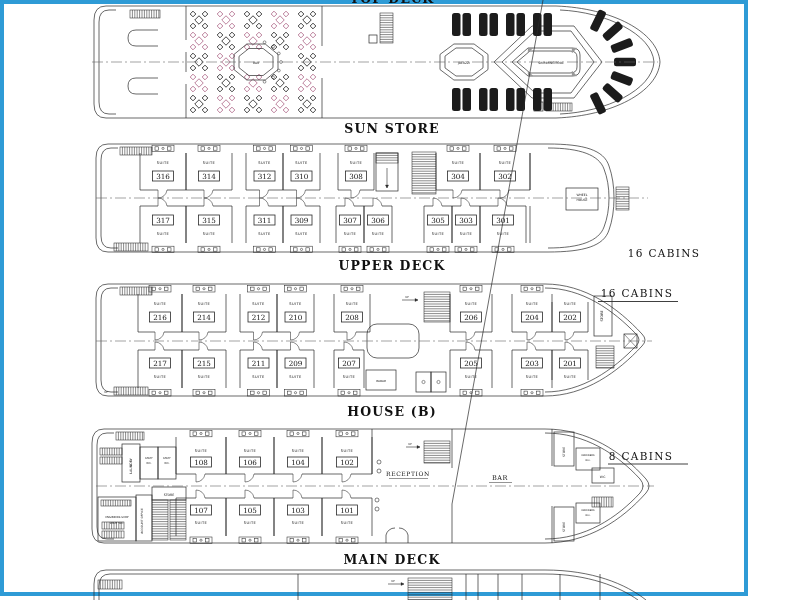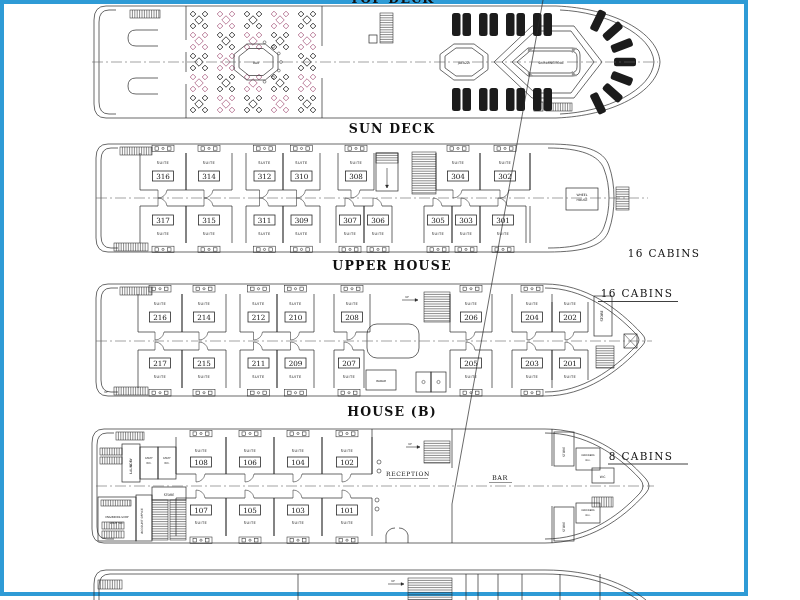--- a/index.html
+++ b/index.html
@@ -1360,16 +1360,17 @@
           <line x1="107.60000000000002" y1="580" x2="107.60000000000002" y2="589"></line>
           <line x1="110.00000000000003" y1="580" x2="110.00000000000003" y2="589"></line>
           <line x1="112.40000000000003" y1="580" x2="112.40000000000003" y2="589"></line>
           <line x1="114.80000000000004" y1="580" x2="114.80000000000004" y2="589"></line>
           <line x1="117.20000000000005" y1="580" x2="117.20000000000005" y2="589"></line>
           <line x1="119.60000000000005" y1="580" x2="119.60000000000005" y2="589"></line>
         </g>
       </g>
     </svg>
   <div class="caption" id="cap-top">TOP DECK</div>
-  <div class="caption" id="cap-sun">SUN DECK</div>
-  <div class="caption" id="cap-upper">UPPER HOUSE</div>
+  <div class="caption" id="cap-sun">SUN STORE</div>
+  <div class="caption" id="cap-upper">UPPER DECK</div>
   <div class="caption" id="cap-b">HOUSE (B)</div>
+  <div class="caption" id="cap-main">MAIN DECK</div>
 </div>
 
 </body></html>

